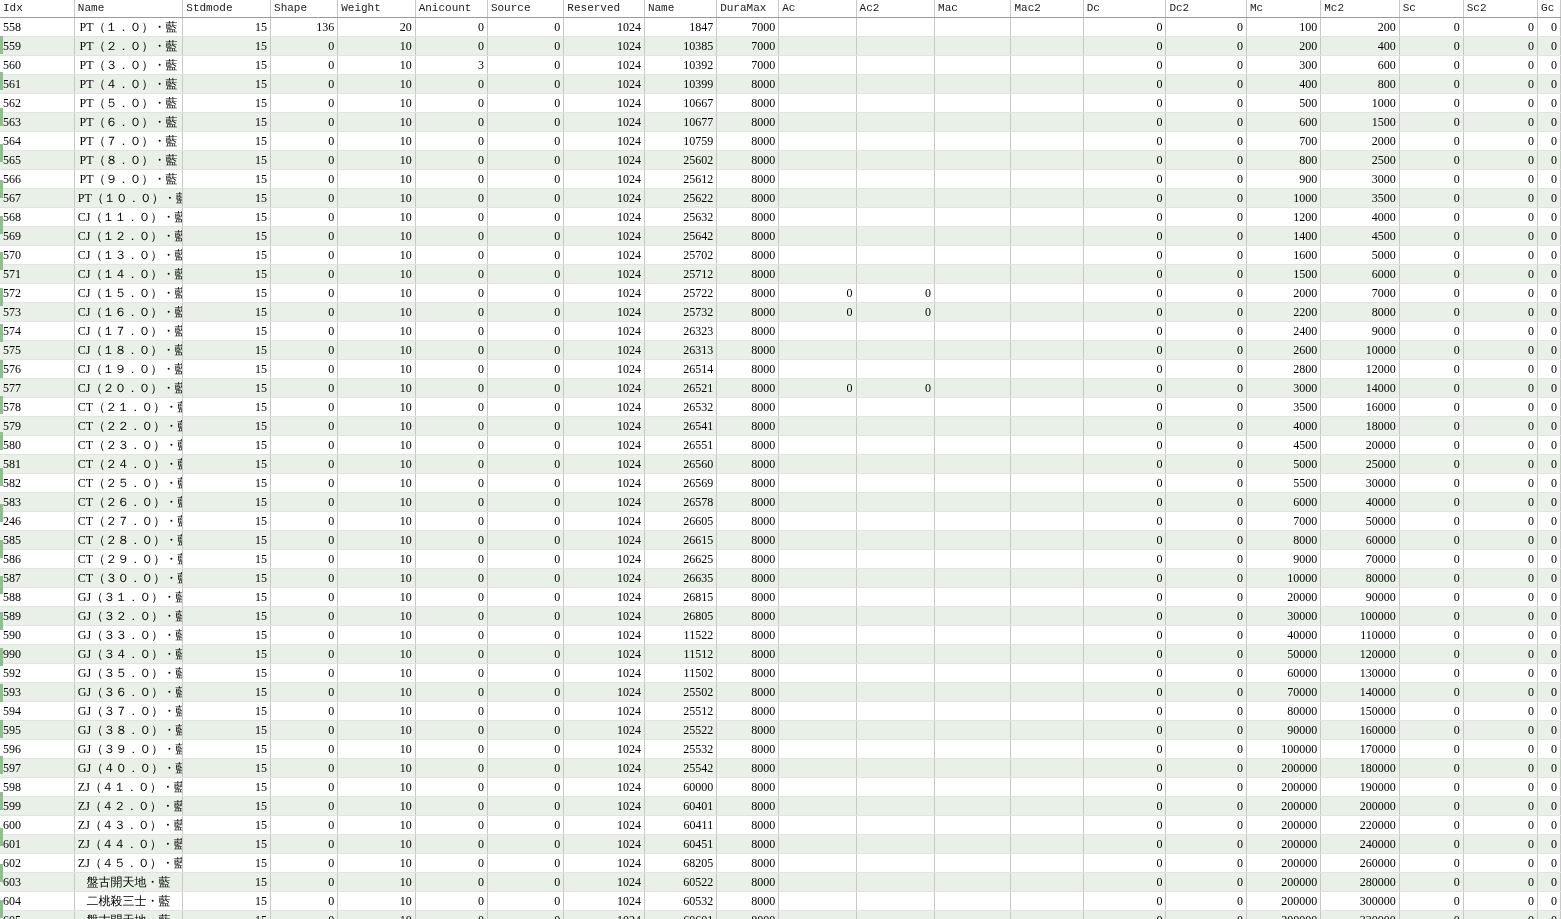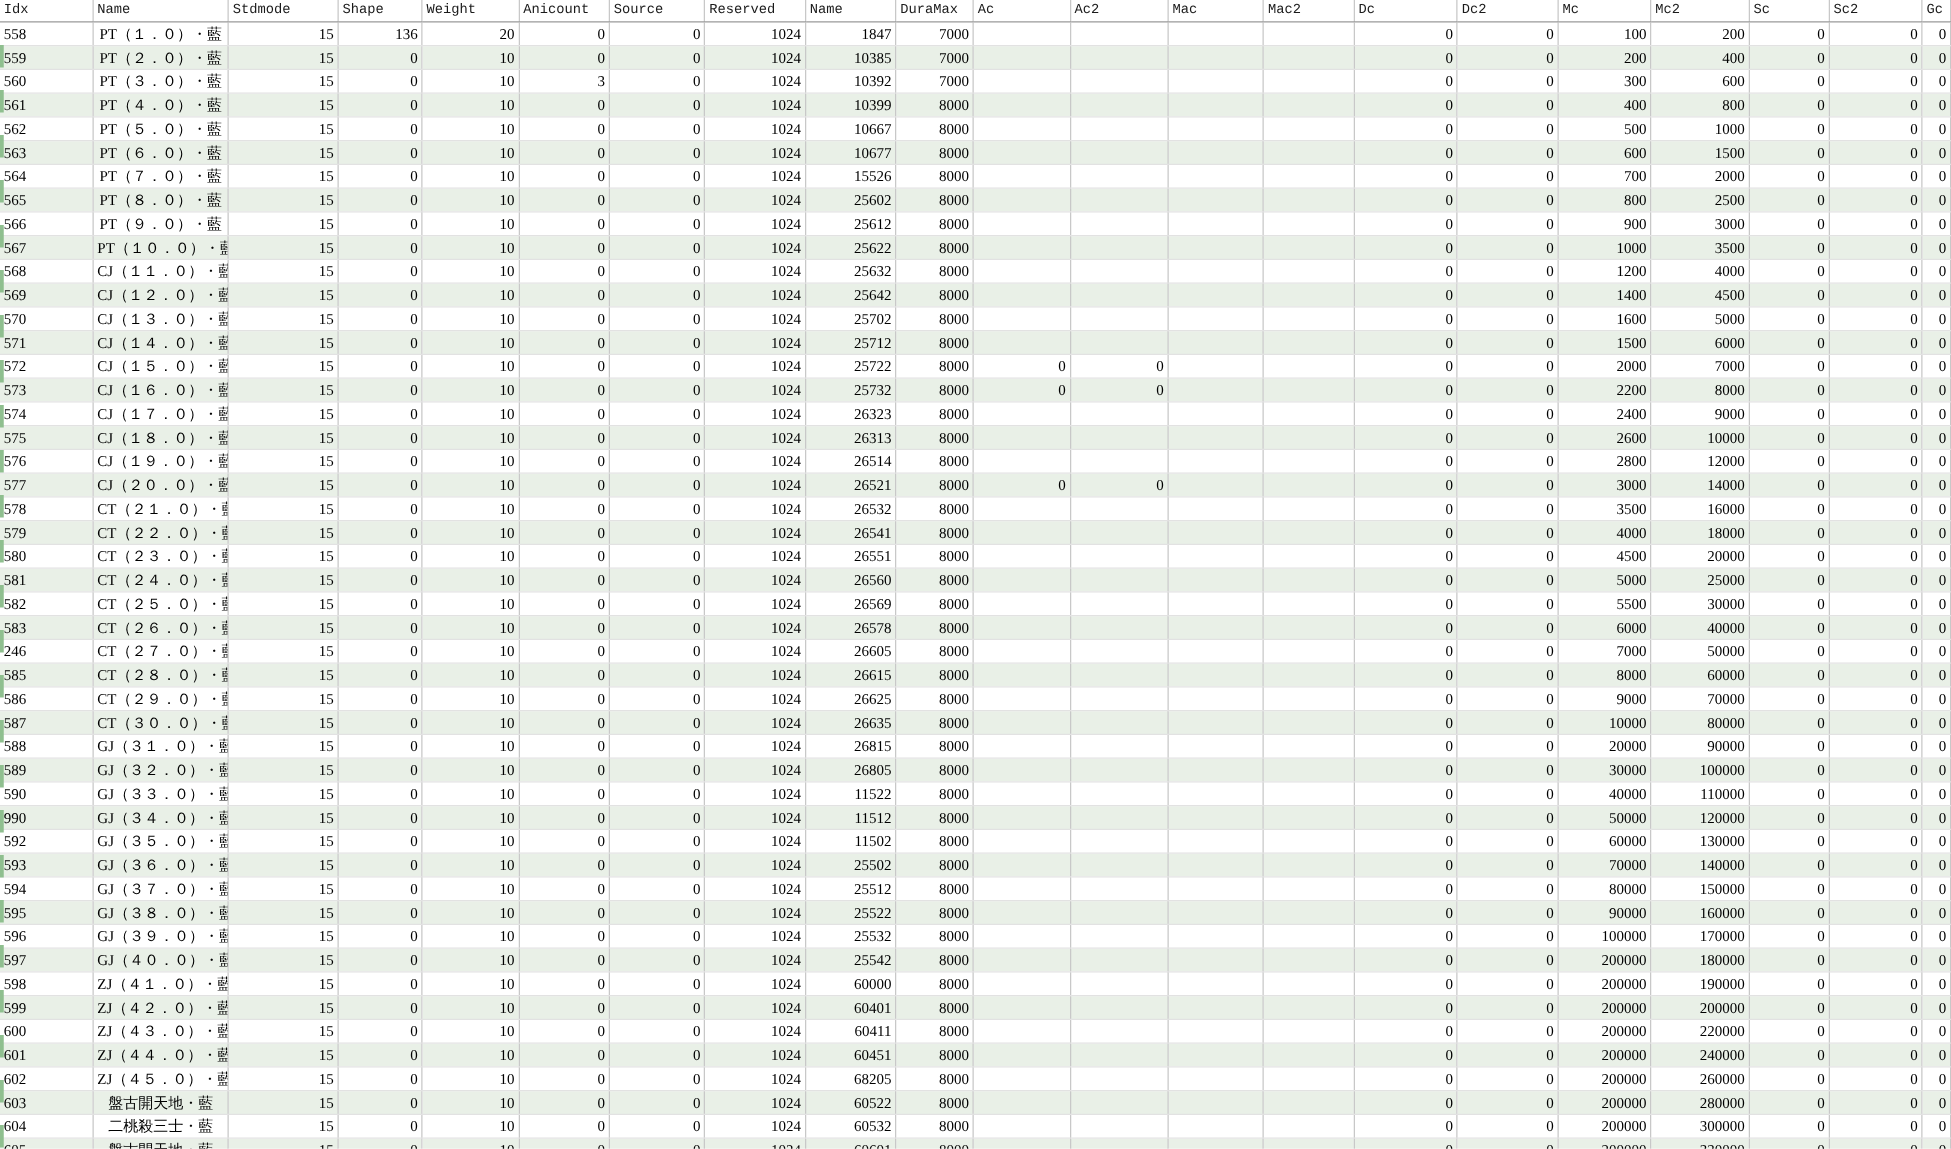--- a/index.html
+++ b/index.html
@@ -271,21 +271,21 @@
         </tr>
         <tr class="even">
           <td class="idx">564</td>
           <td class="name">PT（７．０）・藍</td>
           <td class="num">15</td>
           <td class="num">0</td>
           <td class="num">10</td>
           <td class="num">0</td>
           <td class="num">0</td>
           <td class="num">1024</td>
-          <td class="num">15526</td>
+          <td class="num">10759</td>
           <td class="num">8000</td>
           <td class="num blank"></td>
           <td class="num blank"></td>
           <td class="num blank"></td>
           <td class="num blank"></td>
           <td class="num">0</td>
           <td class="num">0</td>
           <td class="num">700</td>
           <td class="num">2000</td>
           <td class="num">0</td>

